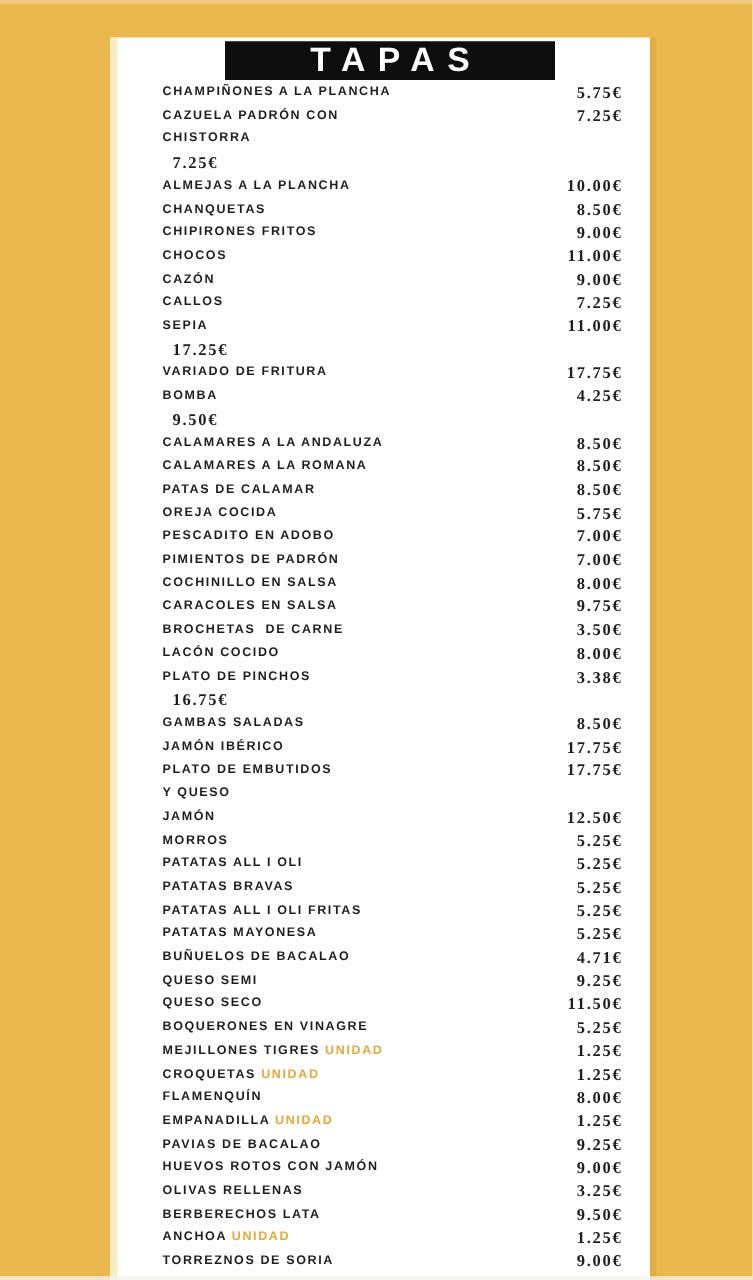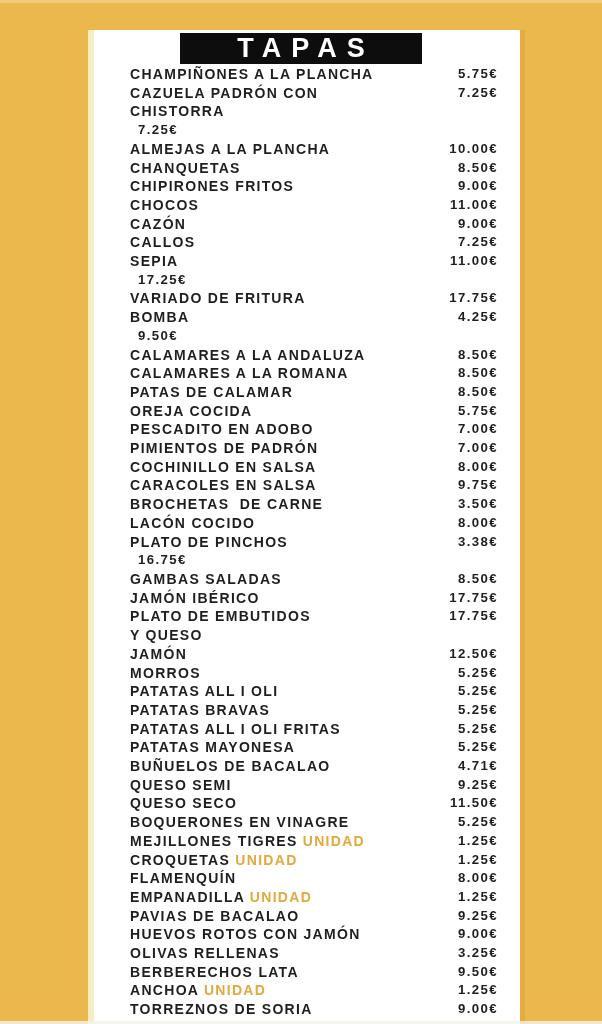--- a/index.html
+++ b/index.html
@@ -33,21 +33,21 @@
   }
   .card::before{ 
     content:"";position:absolute;left:0;top:0;width:6px;height:100%;
     background:#F6EEC3;
   }
   .card::after{ 
     content:"";position:absolute;right:-5px;top:0;width:5px;height:100%;
     background:#E6AC3F;
   }
   .banner{
-    width:242px;height:31px;
+    width:264px;height:31px;
     margin:3px 0 0 92px;
     background:var(--banner);
     display:flex;align-items:center;justify-content:center;
   }
   .banner .title{
     color:var(--banner-ink);
     font-size:27px;font-weight:bold;
     letter-spacing:10px;text-indent:10px;
     line-height:31px;
   }
@@ -57,33 +57,34 @@
   }
   .row{
     display:flex;
     justify-content:space-between;
     align-items:flex-start;
   }
   .name{
     flex:1 1 auto;
     white-space:pre-wrap;
     color:var(--ink);
-    font-size:14px;font-weight:bold;
+    font-size:10px;font-weight:bold;
     letter-spacing:1.3px;
     line-height:18.7px;
   }
   .unit{color:var(--accent);}
   .price{
     flex:0 0 auto;
     margin-left:8px;
     color:var(--ink);
     font-size:13.2px;font-weight:bold;
     letter-spacing:1.4px;
     line-height:18.7px;
     white-space:nowrap;
+    font-family:Liberation Serif, serif;
   }
 </style>
 </head>
 <body>
 
 <div class="card">
   <div class="banner">
     <span class="title">TAPAS</span>
   </div>
   <div class="items" id="items">

